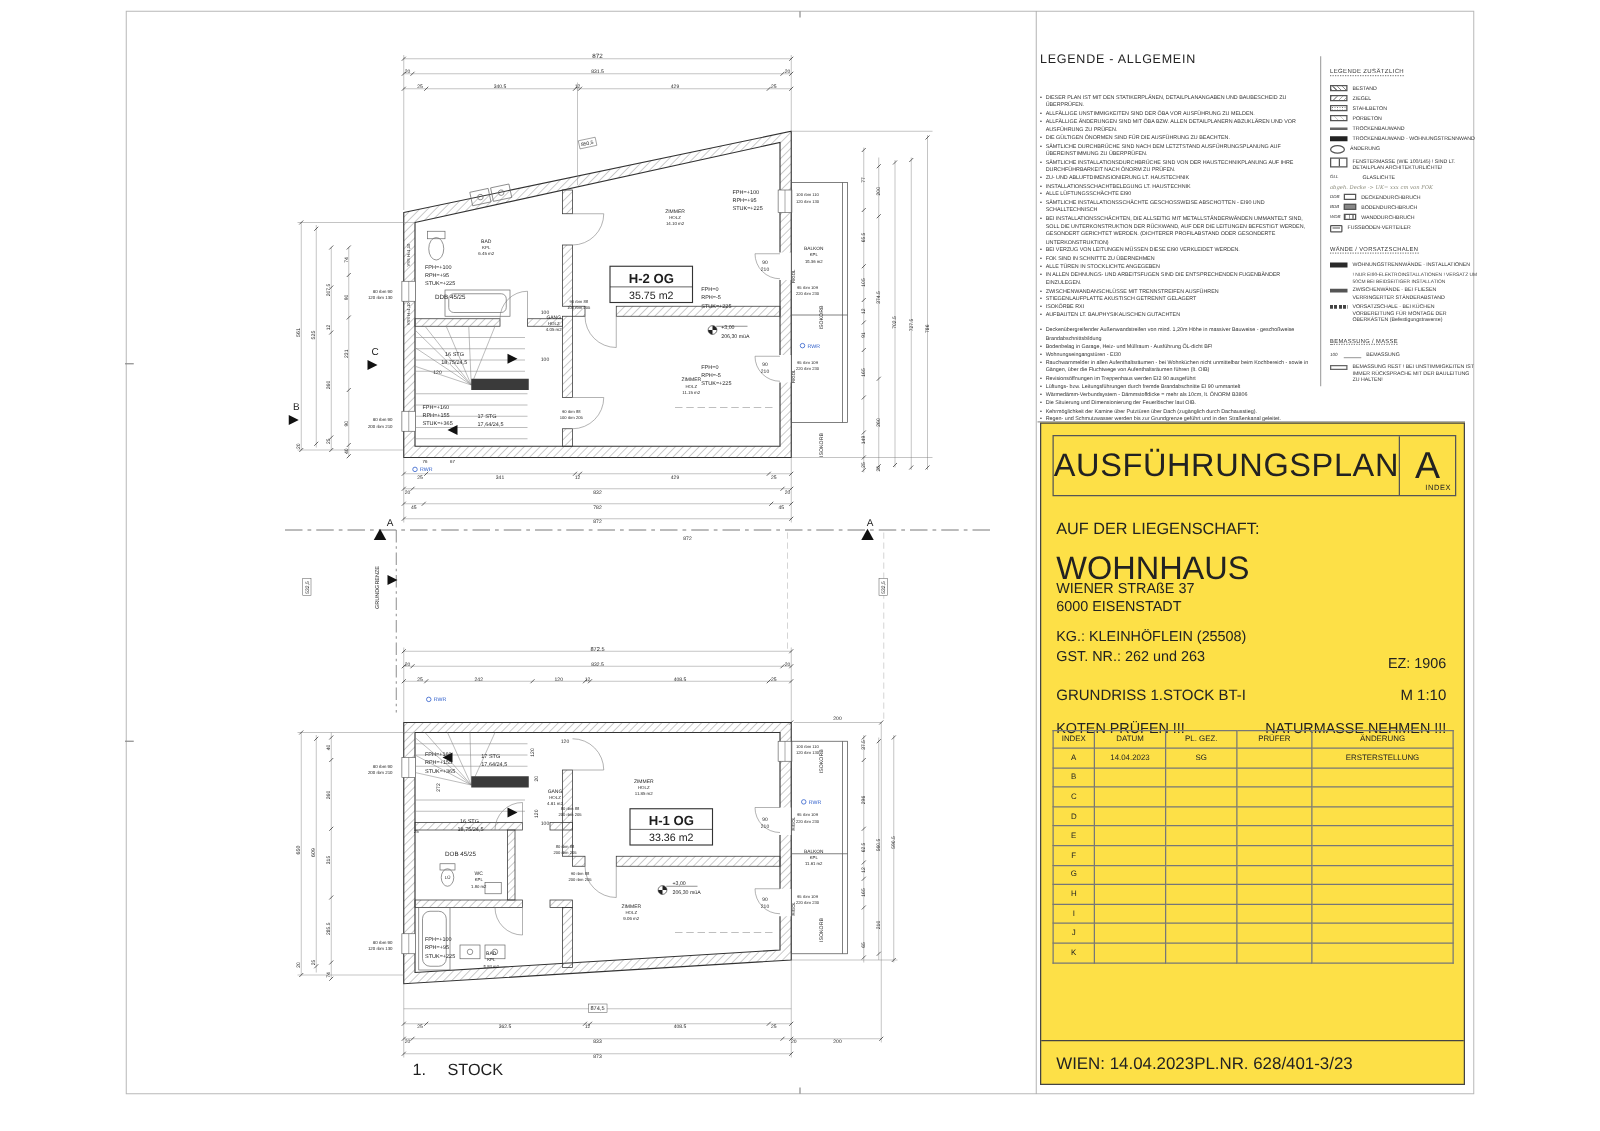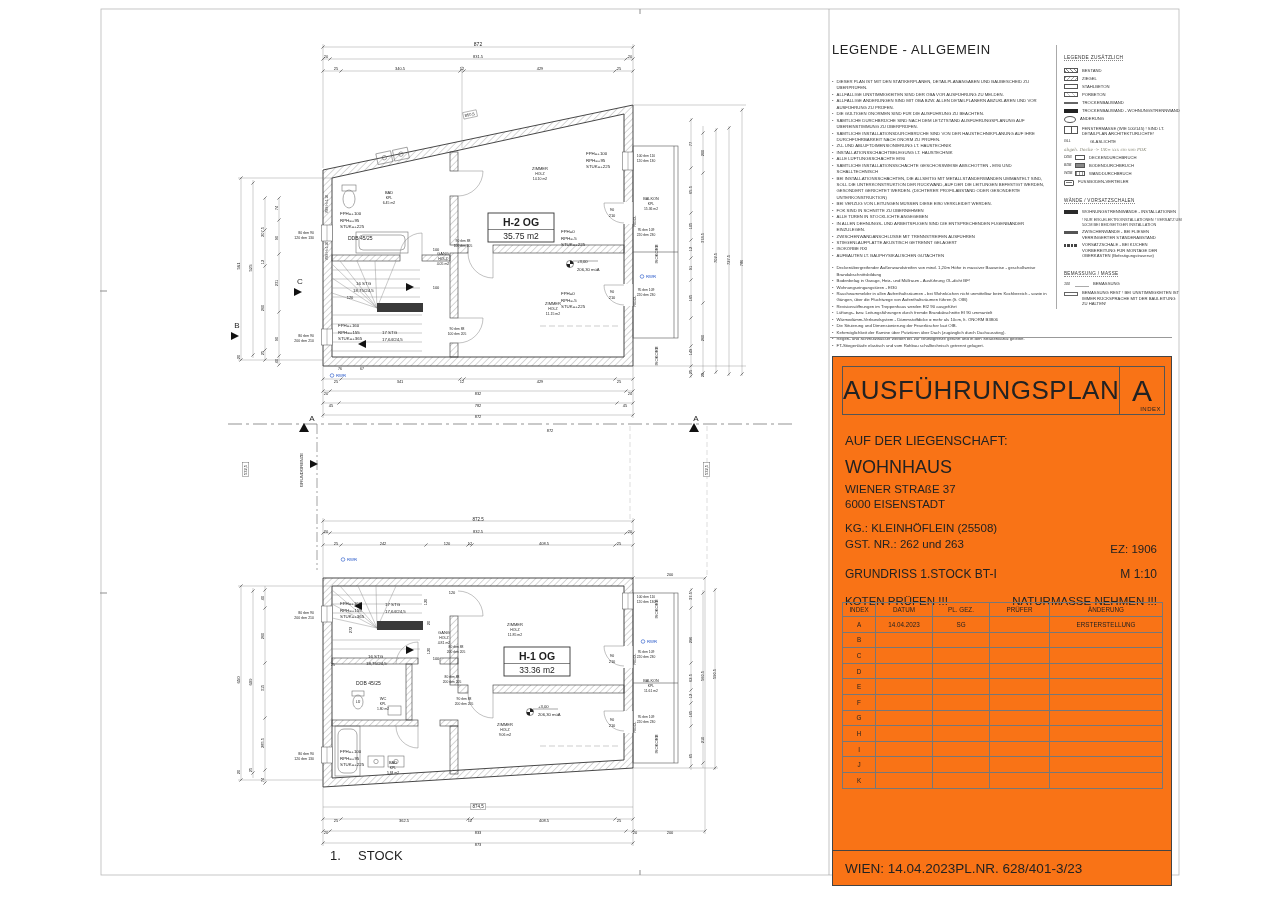--- a/index.html
+++ b/index.html
@@ -2,21 +2,21 @@
 <html><head>
 <meta charset="utf-8">
 <style>
   html,body{margin:0;padding:0;background:#fff;width:1280px;height:905px;overflow:hidden;
     font-family:"Liberation Sans",sans-serif;-webkit-font-smoothing:antialiased;color:#222}
   #sheet{position:absolute;left:0;top:0;width:1280px;height:905px;background:#fff}
   #plan-svg{position:absolute;left:100px;top:8px;width:1080px;height:869px}
   
   .leg{position:absolute;color:#333}
   #leg-allg{left:832px;top:42px;width:216px}
-  #leg-allg .lt{font-size:13px;letter-spacing:.6px;margin-bottom:22px;color:#222}
+  #leg-allg .lt{font-size:10px;letter-spacing:.6px;margin-bottom:22px;color:#222}
   .b{display:flex;gap:3px;font-size:4.3px;line-height:1.5;color:#333}
   .b::before{content:"•";flex:none}
   .gap{height:6px}
   .ab{display:flex;font-size:4.3px;line-height:1.6}
   .ab .k{width:16px;flex:none}
   #leg-zus{left:1056px;top:45px;width:118px;border-left:1px solid #aaa;padding-left:7px}
   #leg-zus .lt{font-size:4.8px;border-bottom:1px dotted #888;display:inline-block;margin-bottom:4px;letter-spacing:.3px}
   .zt{font-size:4.6px;border-bottom:1px dotted #888;display:inline-block;margin:5px 0 2px;letter-spacing:.3px}
   .zr{display:flex;align-items:flex-start;margin:2.6px 0;font-size:4.2px;line-height:1.25}
   .zr .pre{width:11px;flex:none;font-size:3.6px;font-style:italic;margin-top:.5px}
@@ -37,27 +37,27 @@
   .ic.fbv{width:10px;height:6px;border-radius:1px;background:linear-gradient(#555,#555) 50% 50%/6px .8px no-repeat}
   .ic.wall1{height:4px;background:#2a2a2a;border:none;margin-top:1px}
   .ic.wall2{height:2.6px;background:#555;border:none;margin-top:2px}
   .ic.wall3{height:2.6px;background:repeating-linear-gradient(90deg,#444 0 2.4px,#fff 2.4px 3.4px);border:none;margin-top:2px}
   .ic.dim{border:none;height:6px;background:linear-gradient(#555,#555) 0 70%/100% .5px no-repeat;position:relative}
   .ic.dimrest{border:.5px solid #666;height:4px;margin-top:1.5px}
   .note{font-size:3.9px;line-height:1.3;margin:1px 0 2px 18px;color:#444}
   .hand{font-style:italic;color:#8a8a7a;font-family:"DejaVu Serif",serif}
   #leg-sep{position:absolute;left:830px;top:337px;width:342px;border-top:1px solid #999}
   
-  #tb{position:absolute;left:832px;top:356px;width:340px;height:530px;border:1.5px solid #444;box-sizing:border-box;background:#f97316}
+  #tb{position:absolute;left:832px;top:338px;width:340px;height:530px;border:1.5px solid #444;box-sizing:border-box;background:#fde047}
   #tb .abs{position:absolute}
   #plan-type-box{left:9px;top:9px;width:321px;height:47px;border:1px solid #555;display:flex}
   #plan-type-box .main{flex:1;display:flex;align-items:center;justify-content:center;font-size:26px;letter-spacing:.5px;white-space:nowrap}
   #plan-type-box .idx{width:50px;border-left:1px solid #555;position:relative;display:flex;align-items:center;justify-content:center;font-size:30px}
   #plan-type-box .idxl{position:absolute;right:3px;bottom:2px;font-size:6px;letter-spacing:.5px}
-  .t13{font-size:13px}.t12{font-size:11.5px}.t21{font-size:18px}.t17{font-size:12px}
+  .t13{font-size:13px}.t12{font-size:11.5px}.t21{font-size:26px}.t17{font-size:12px}
   #rev{left:9px;top:245px;width:321px;border-collapse:collapse}
   #rev th,#rev td{border:.6px solid #777;font-weight:normal;font-size:6.3px;height:14.6px;padding:0 2px;text-align:center}
   #rev th{height:13px}
   #tb-footer{left:0;right:0;bottom:0;height:34px;border-top:1.2px solid #444;display:flex;align-items:center;justify-content:flex-start;padding:0 14px 0 12px;font-size:13.5px}
 </style>
 </head>
 <body>
 
 <div id="sheet">
 

